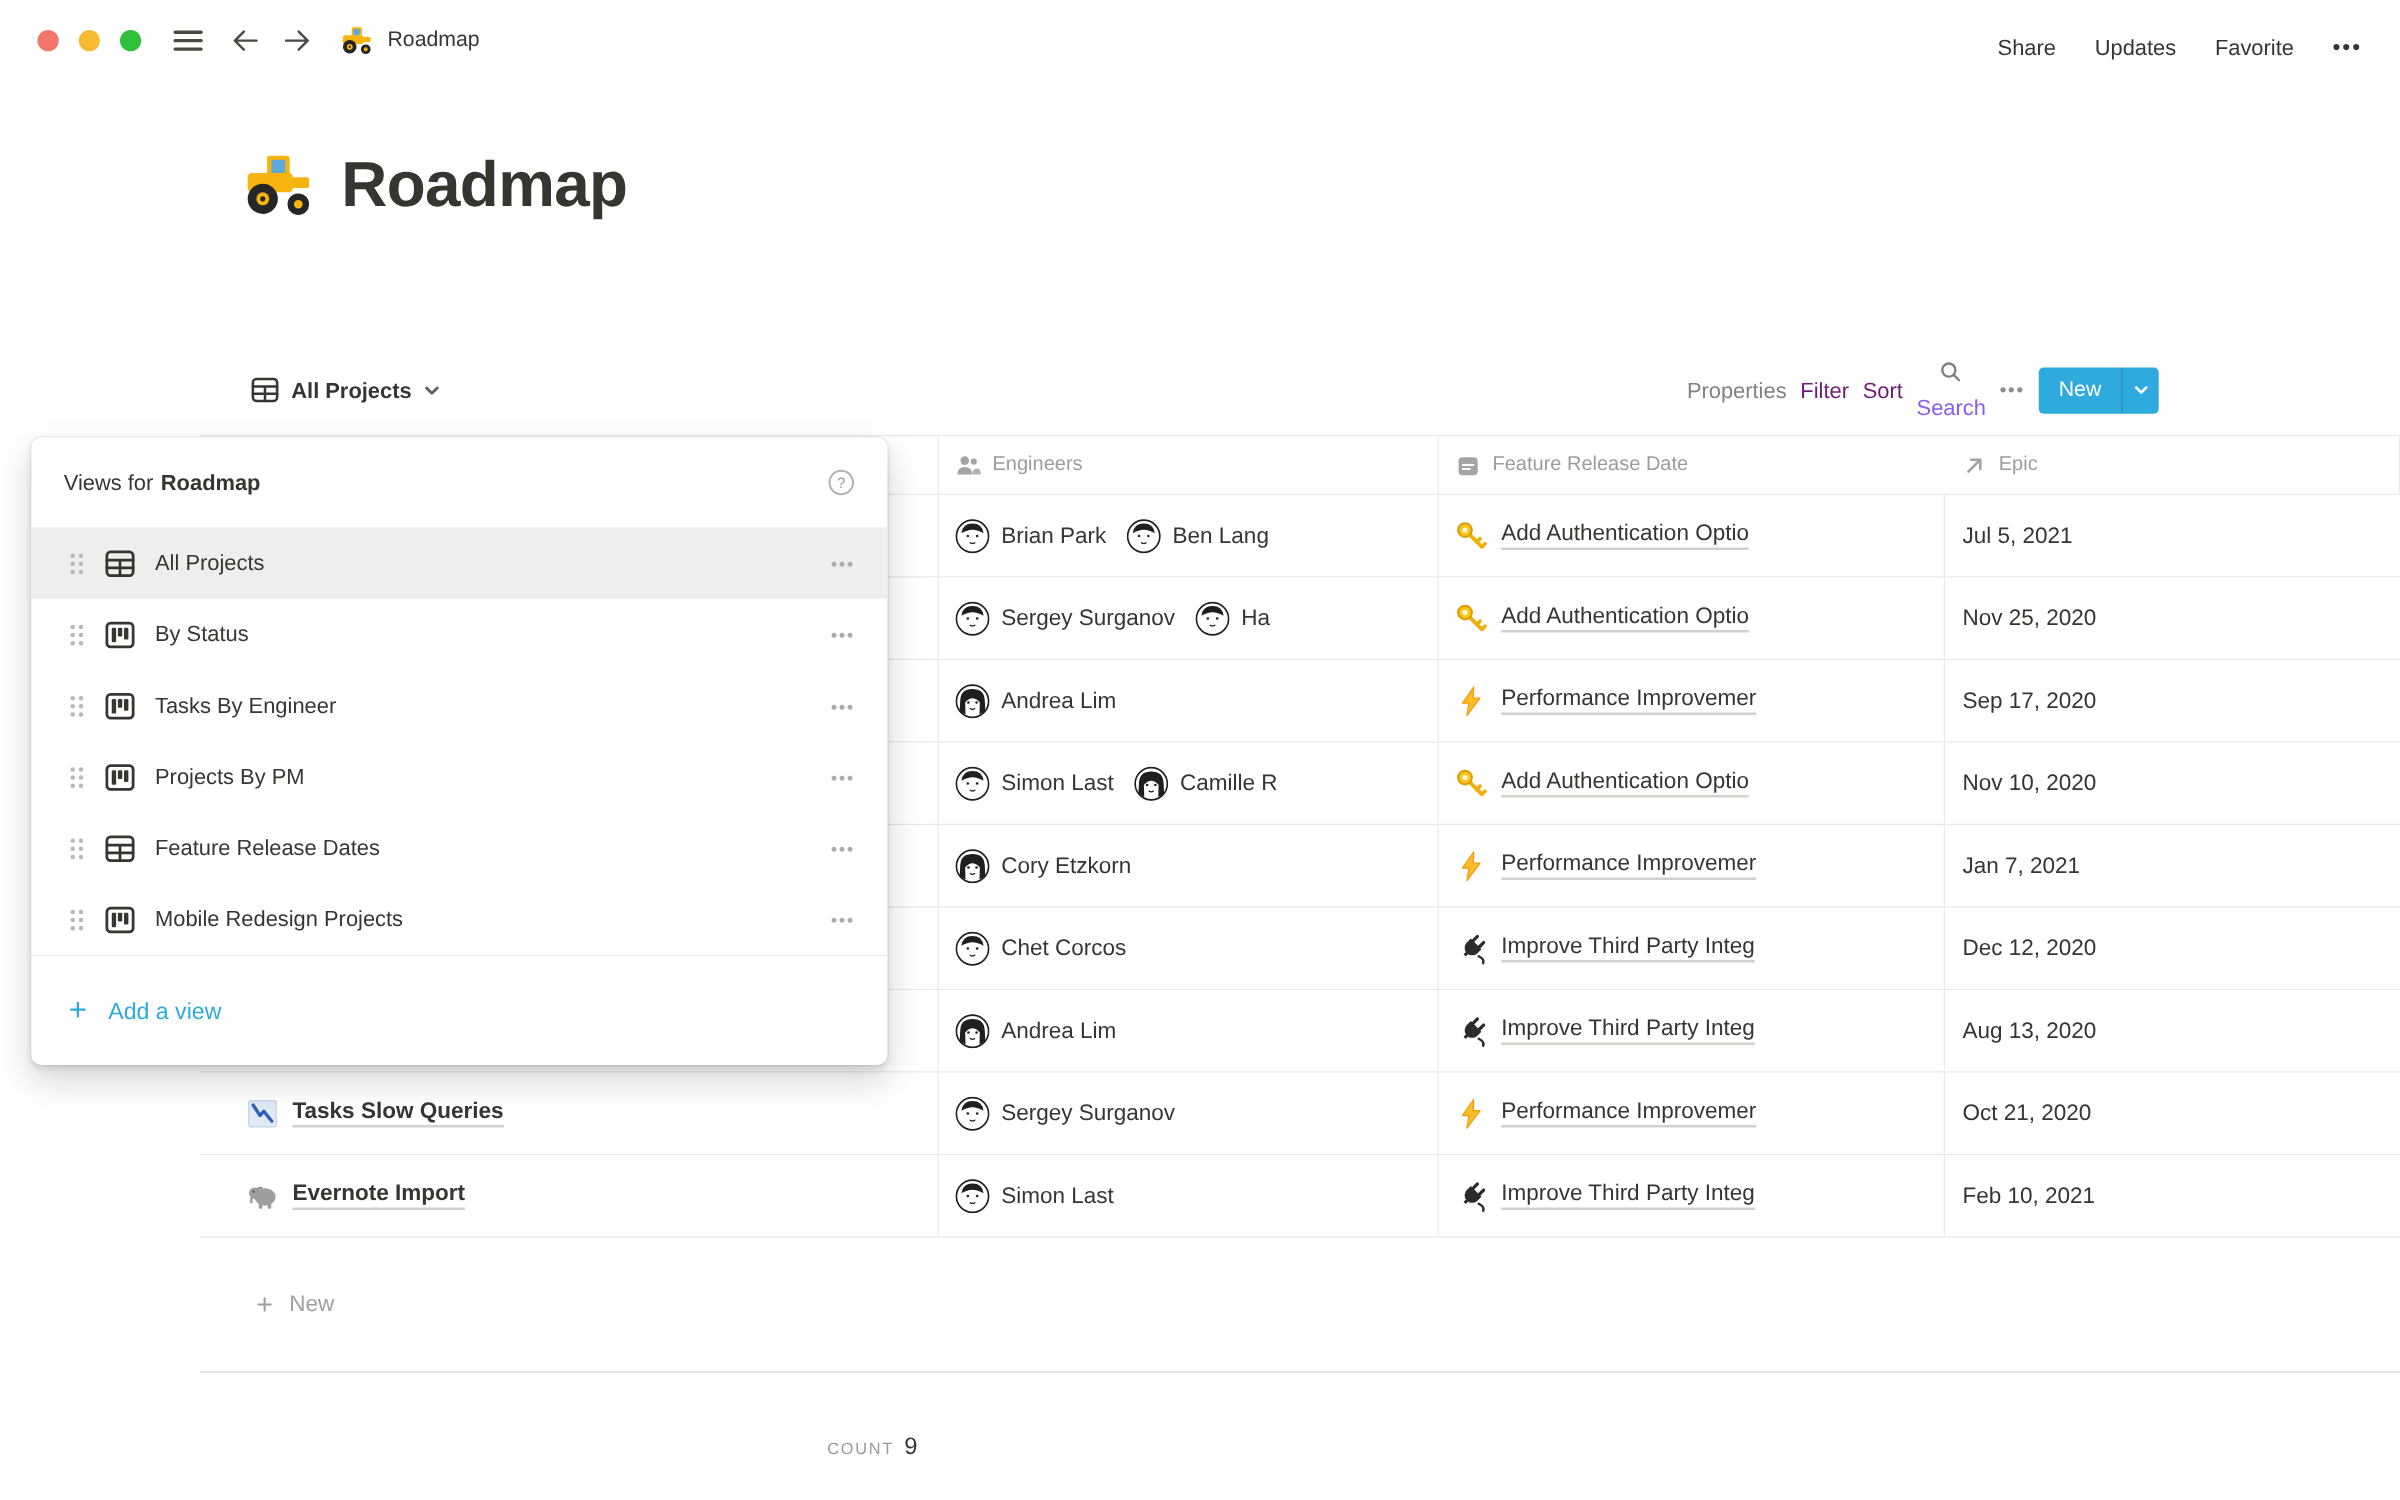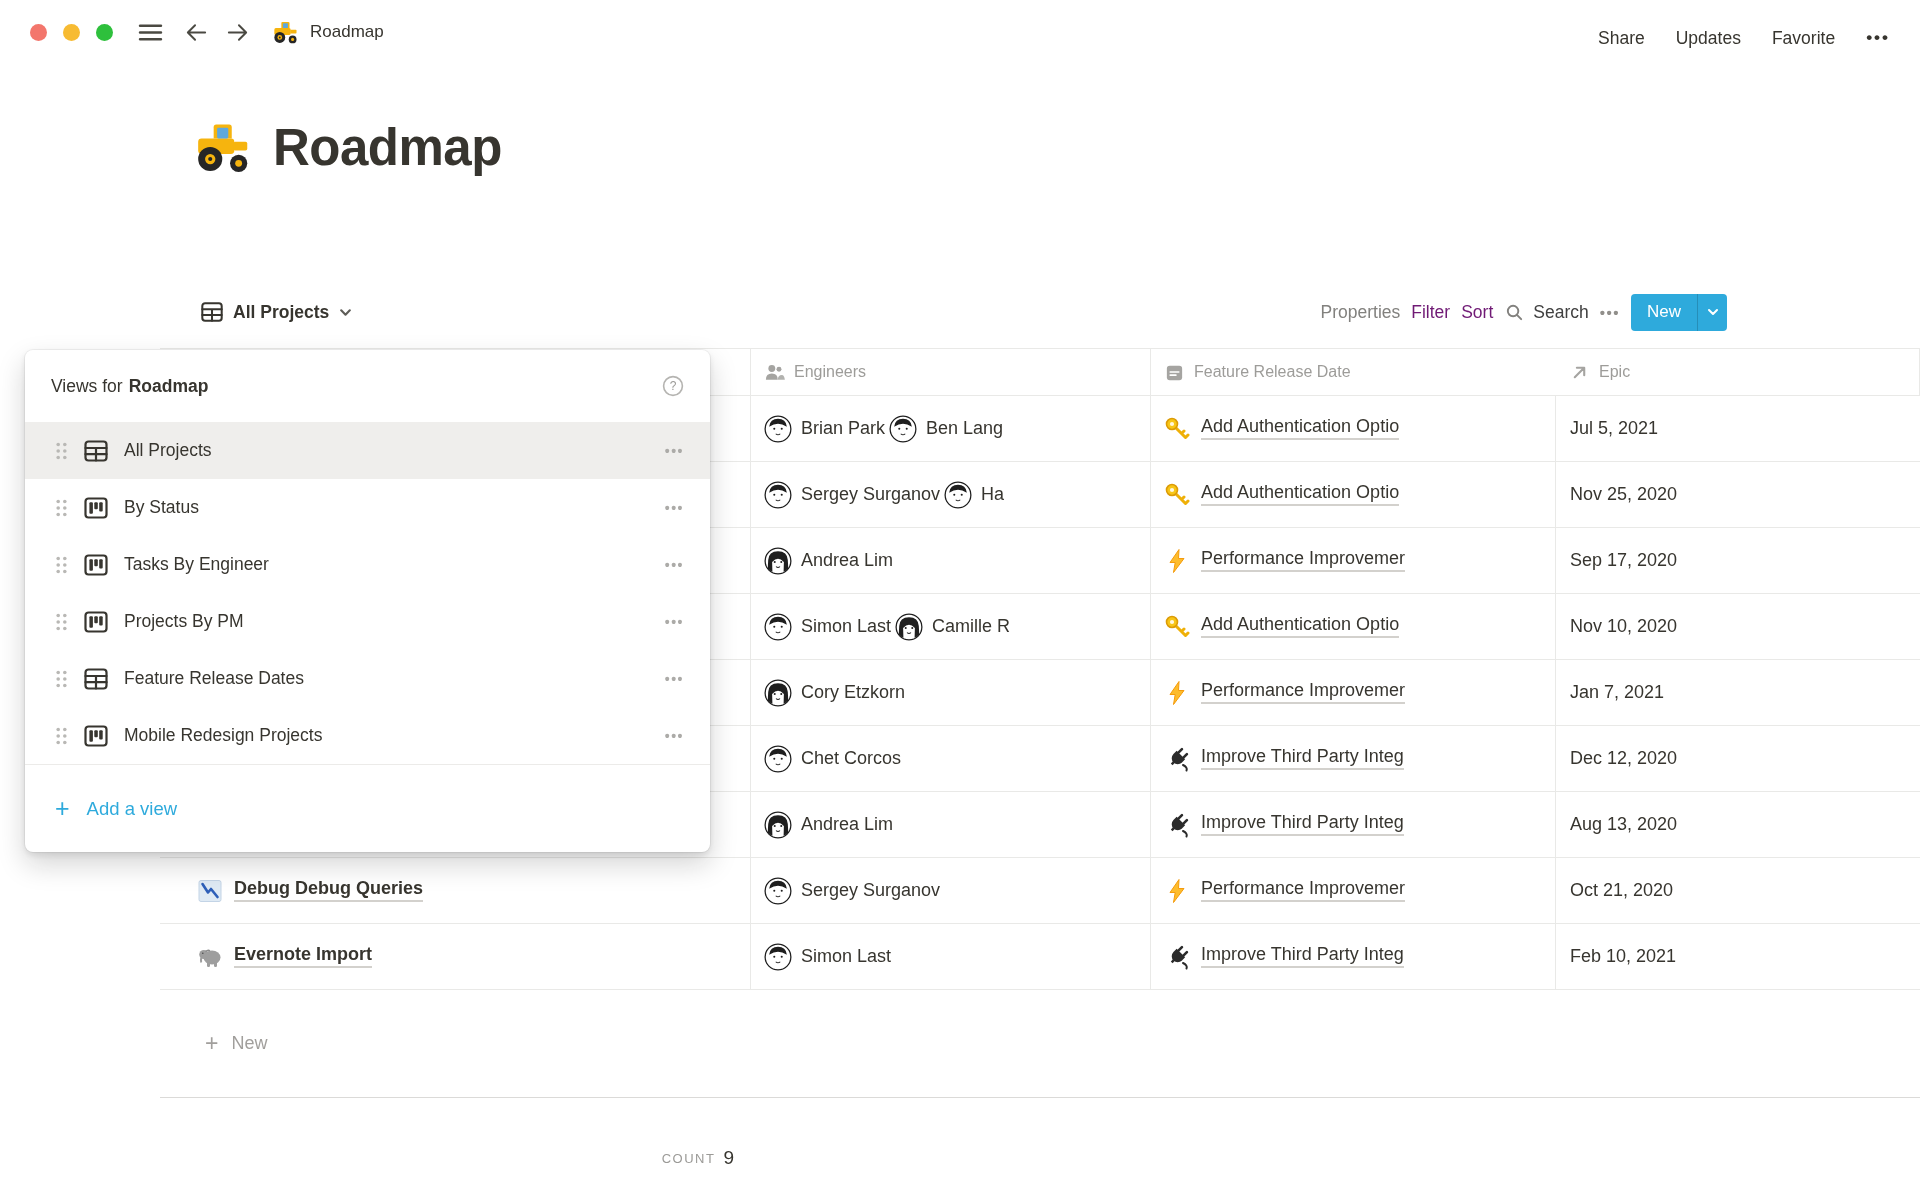--- a/index.html
+++ b/index.html
@@ -31,39 +31,39 @@
 
   
   .toolbar { position:absolute; left:200px; right:193px; top:292px; height:40px; display:flex; align-items:center; }
   .view-switcher { display:flex; align-items:center; gap:9px; cursor:pointer; }
   .view-switcher .vico { width:24px; height:24px; }
   .view-switcher .label { font-size:17.5px; font-weight:700; }
   .view-switcher .chev { width:15px; height:15px; color:#37352F; opacity:.8; }
   .toolbar-right { margin-left:auto; display:flex; align-items:center; gap:11px; font-size:17.5px; }
   .tb-gray { color:#82817E; }
   .tb-blue { color:#701a75; }
-  .tb-search { display:flex; align-items:center; gap:8px; color:#404040; }
+  .tb-search { display:flex; align-items:center; gap:8px; color:#8b5cf6;flex-direction:column; }
   .tb-search .ico { width:21px; height:21px; }
   .dots.mid { color:#918F8B; font-size:15px; letter-spacing:1.5px; }
   .new-btn { display:flex; align-items:stretch; background:#2EAADC; color:#fff; border-radius:4px; height:37px; overflow:hidden; cursor:pointer; }
   .new-btn .nb-main { padding:0 16px; display:flex; align-items:center; font-size:17px; font-weight:500; }
   .new-btn .nb-chev { width:30px; display:flex; align-items:center; justify-content:center; border-left:1px solid rgba(0,0,0,.16); }
   .new-btn .nb-chev .ico { width:14px; height:14px; color:#fff; }
 
   
   .data-table { position:absolute; left:160px; top:348px; width:1760px; }
   .t-header { display:grid; grid-template-columns:591px 400px 405px 1fr; height:48px;
     border-top:1px solid #E9E9E7; border-bottom:1px solid #E9E9E7; color:#9D9C99; font-size:16px; }
   .th-cell { display:flex; align-items:center; gap:9px; padding-left:13px; overflow:hidden; }
   .bR { border-right:1px solid #E9E9E7; }
   .th-cell .ico { width:21px; height:21px; }
   .t-row { display:grid; grid-template-columns:591px 400px 405px 1fr; height:66px; border-bottom:1px solid #E9E9E7; font-size:18px; }
   .td { display:flex; align-items:center; overflow:hidden; white-space:nowrap; }
   .td-name { padding-left:37px; position:relative; }
-  .td-eng { padding-left:13px; gap:4px; }
+  .td-eng { padding-left:13px; gap:16px; }
   .td-epic { padding-left:13px; }
   .td-date { padding-left:14px; }
   .eng { display:inline-flex; align-items:center; gap:9px; flex:none; }
   .avatar { width:28px; height:28px; border-radius:50%; overflow:hidden; flex:none; }
   .page-link, .epic-link { display:inline-flex; align-items:flex-start; gap:11px; cursor:pointer; }
   .pl-icon, .epic-icon { width:26px; height:26px; }
   .pl-label { font-weight:600; border-bottom:2px solid #D3D1CD; padding-bottom:1px; }
   .el-label { font-weight:500; border-bottom:2px solid #D3D1CD; padding-bottom:1px; }
   
   .sliver-icon { position:absolute; left:37px; top:27px; width:26px; height:26px; background:#DCDBD9; border-radius:5px; display:flex; align-items:center; justify-content:center; }
@@ -511,21 +511,21 @@
       </div>
       <div class="t-row">
         <div class="td td-name bR">
           <span class="page-link">
             <span class="ico pl-icon">
               <svg viewBox="0 0 26 26">
                 <rect x="2" y="2.5" width="22" height="21" rx="2" fill="#DFEAF4" stroke="#C3D4E6"></rect>
                 <path d="M5.5 6 11 14.5l3-3.5 6.5 8" stroke="#2E5FB8" stroke-width="2.6" fill="none" stroke-linecap="round" stroke-linejoin="round"></path>
               </svg>
             </span>
-            <span class="pl-label">Debug Debug Queries</span>
+            <span class="pl-label">Tasks Slow Queries</span>
           </span>
         </div>
         <div class="td td-eng bR">
           <span class="eng">
             <span class="avatar">
               <svg viewBox="0 0 30 30">
                 <circle cx="15" cy="15" r="13.8" fill="#fff" stroke="#1F1F1F" stroke-width="1.4"></circle>
                 <path d="M5.5 12.5Q6.5 4 15 4t9.5 8.5Q19.5 9.5 15 9.5t-9.5 3z" fill="#1F1F1F"></path>
                 <circle cx="11" cy="14.8" r="1.1" fill="#1F1F1F"></circle>
                 <circle cx="19" cy="14.8" r="1.1" fill="#1F1F1F"></circle>

